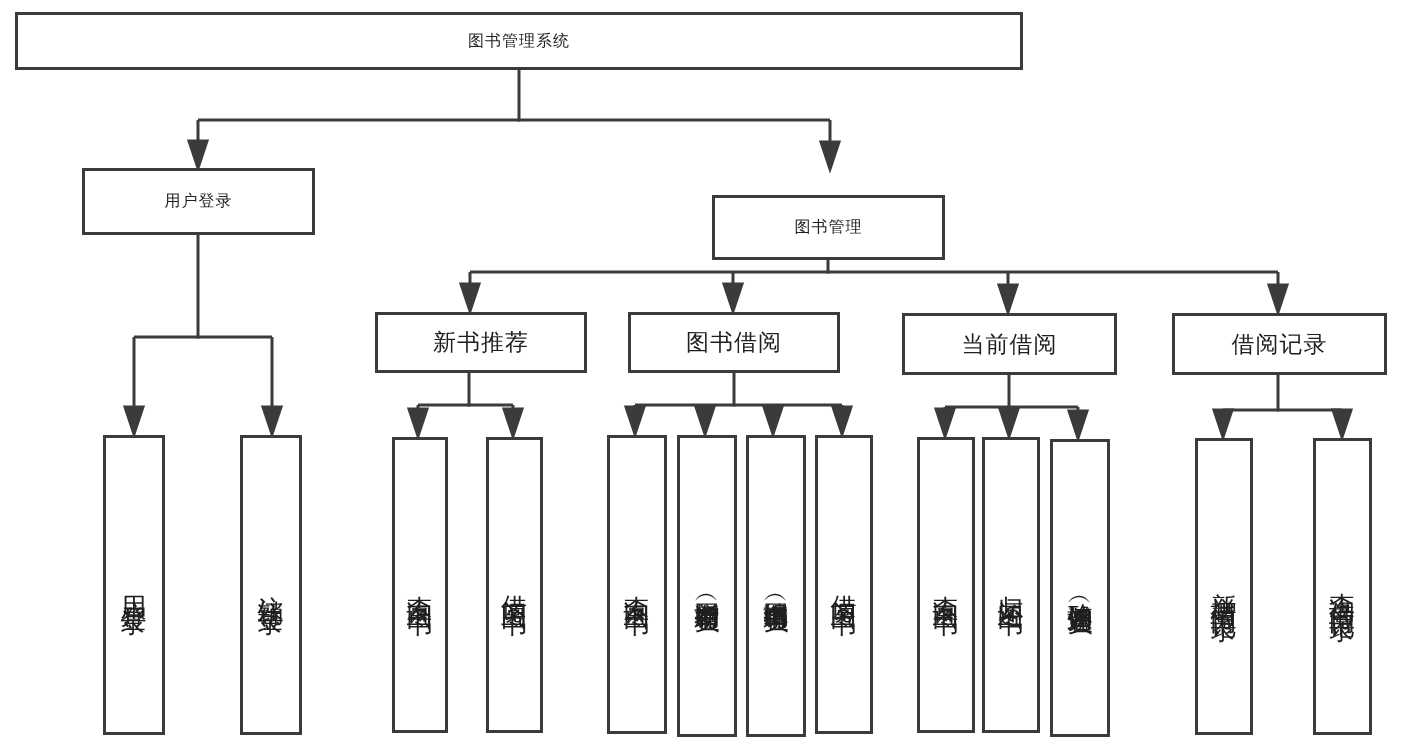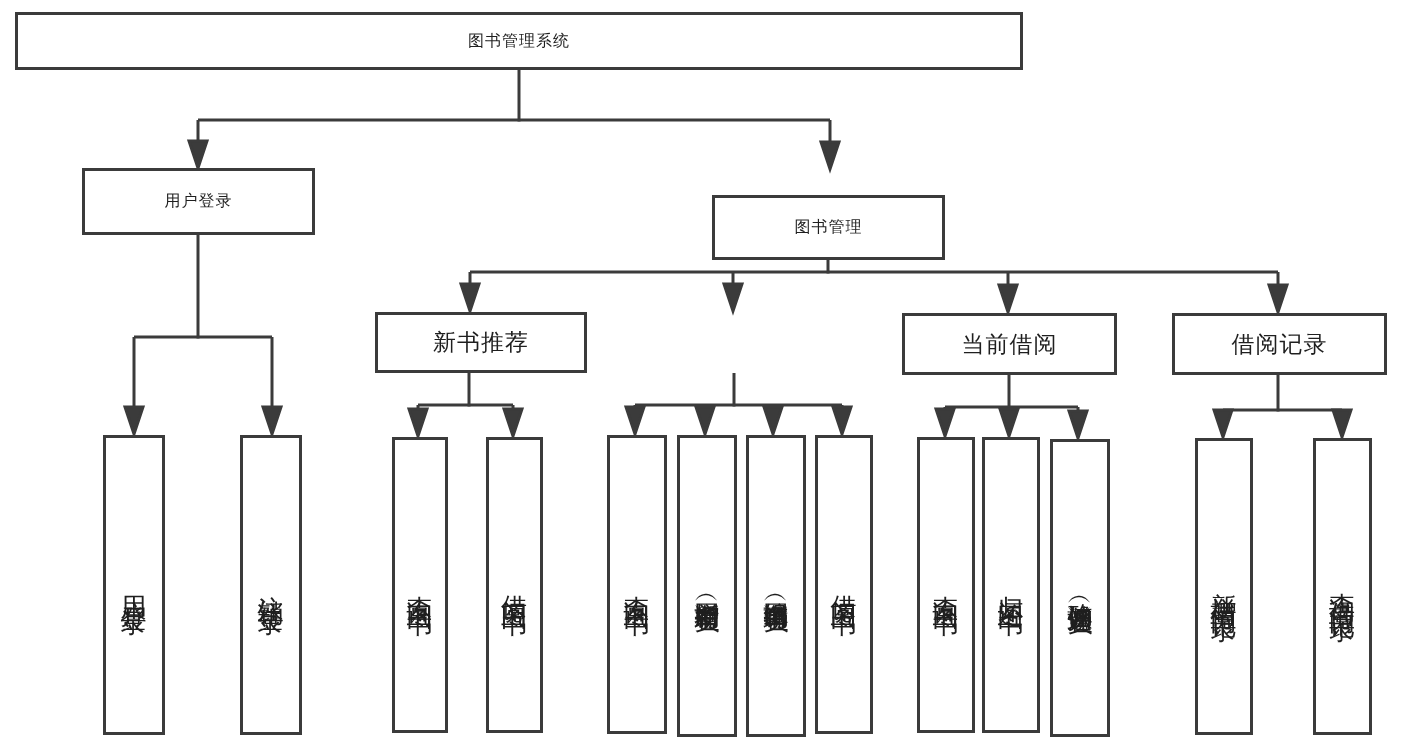--- a/index.html
+++ b/index.html
@@ -128,20 +128,23 @@
   <div class="node h" style="left:82px;top:168px;width:233px;height:67px;">
     <span>用户登录</span>
   </div>
   <div class="node h" style="left:712px;top:169px;width:233px;height:65px;margin-top:26px;">
     <span>图书管理</span>
   </div>
 
   <div class="node h h2" style="left:363px;top:312px;width:212px;height:61px;margin-left:12px;">
     <span>新书推荐</span>
   </div>
+  <div class="node h h2" style="left:628px;top:312px;width:212px;height:61px;">
+    <span>图书借阅</span>
+  </div>
   <div class="node h h2" style="left:902px;top:313px;width:215px;height:62px;">
     <span>当前借阅</span>
   </div>
   <div class="node h h2" style="left:1172px;top:313px;width:215px;height:62px;">
     <span>借阅记录</span>
   </div>
 
   <div class="node v" style="left:103px;top:435px;width:62px;height:300px;">
     <span>用户登录</span>
   </div>

